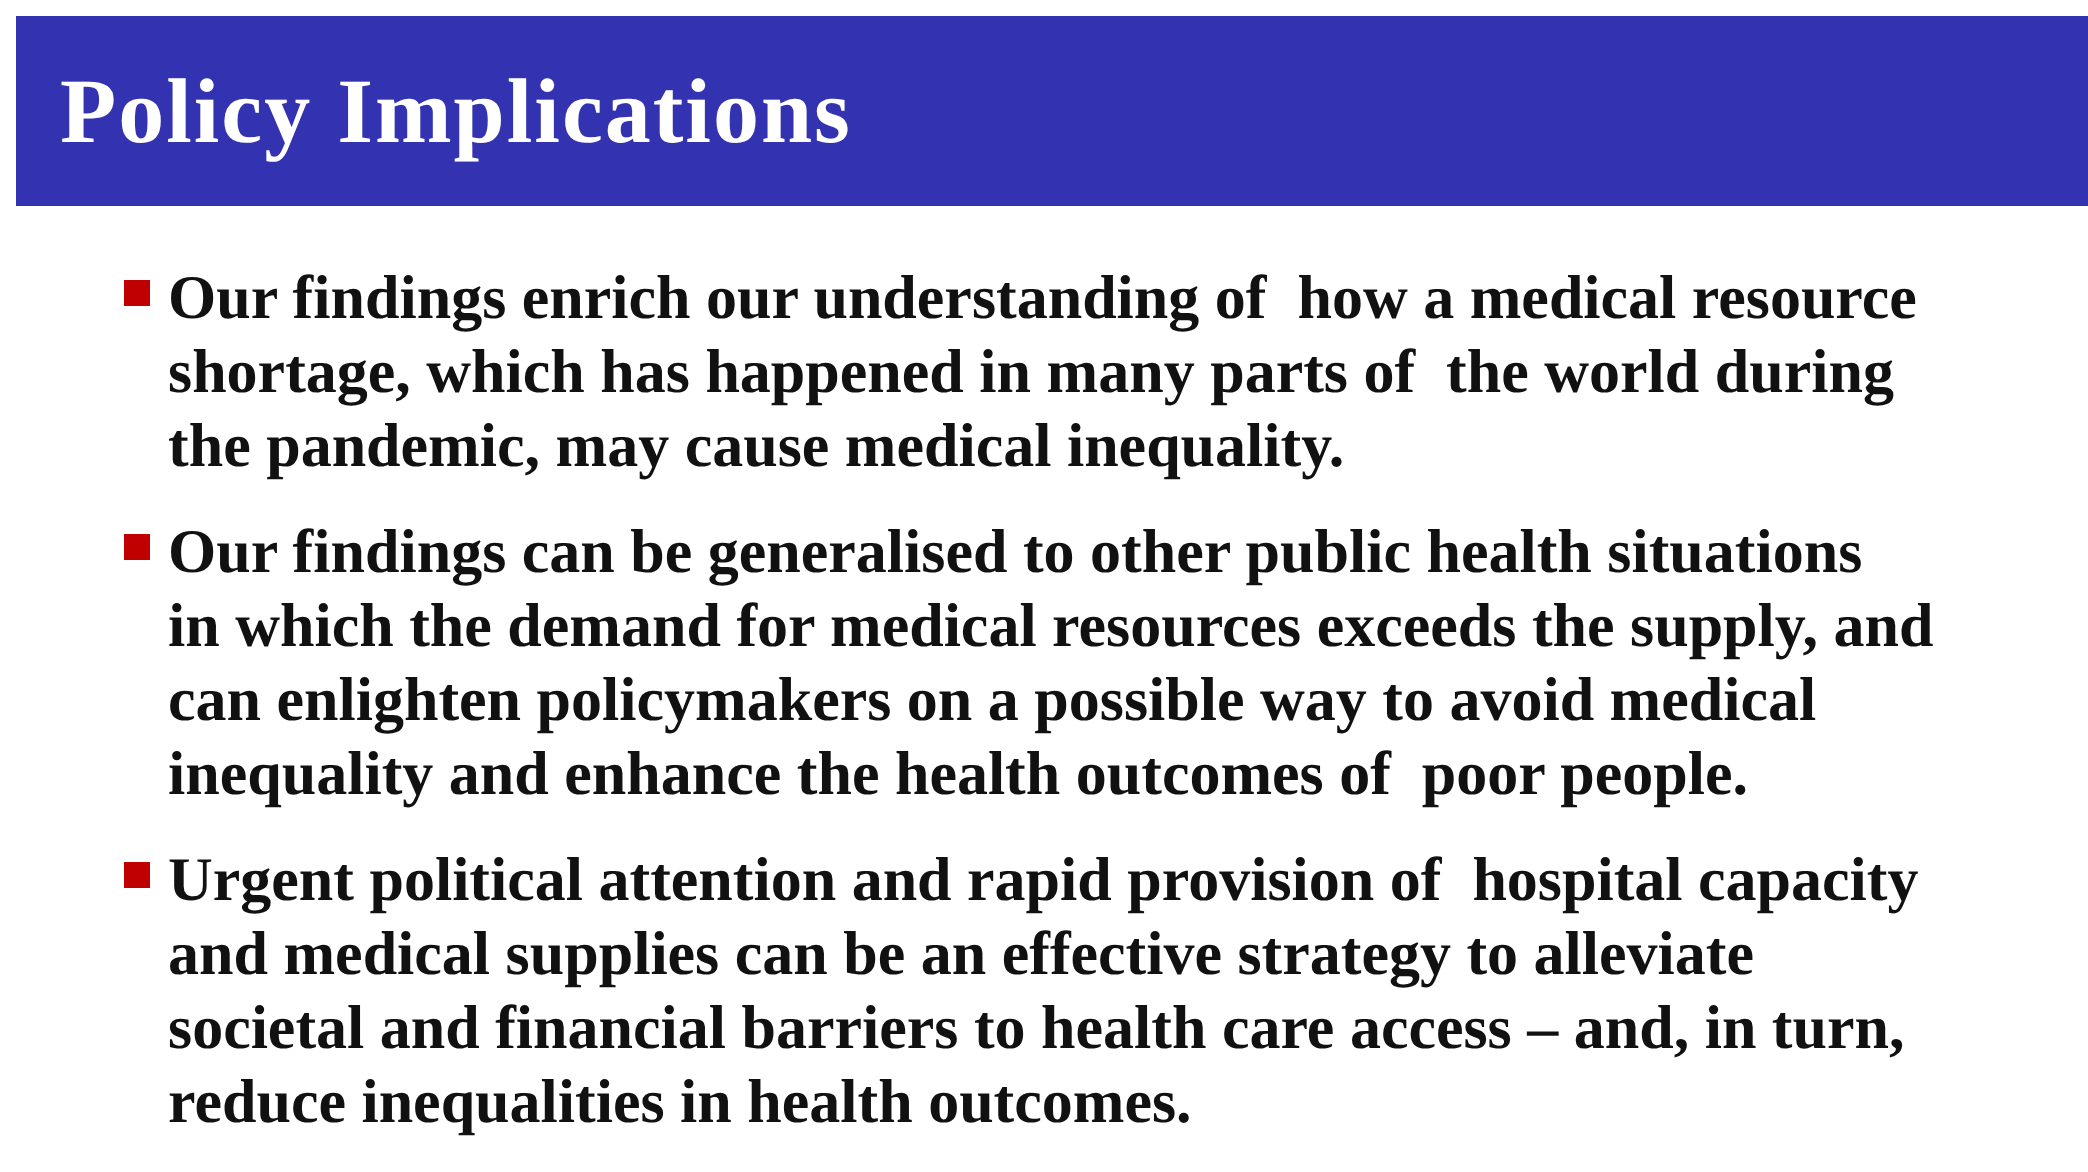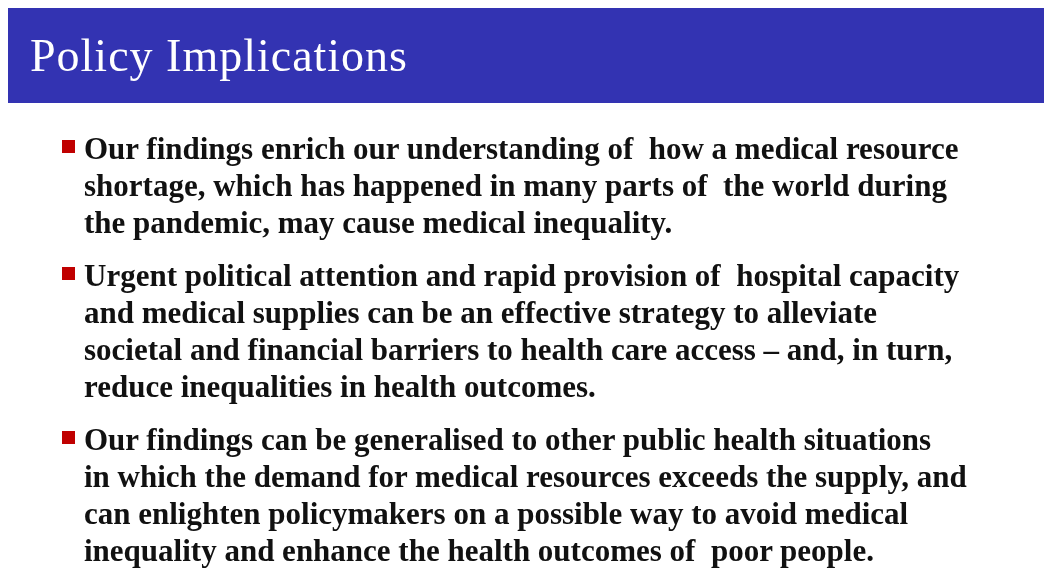--- a/index.html
+++ b/index.html
@@ -18,21 +18,21 @@
     background: var(--banner-bg, #3333B2);
     display: flex;
     align-items: center;
     box-sizing: border-box;
   }
   .title {
     margin: 0;
     padding-left: 22px;
     color: var(--title-text, #ffffff);
     font-size: 46px;
-    font-weight: normal;
+    font-weight: bold;
     letter-spacing: 1px;
   }
   .body {
     padding: 27px 14px 0 62px;
   }
   .bullet {
     position: relative;
     padding-left: 22px;
     margin: 0 0 16px 0;
   }
@@ -62,26 +62,26 @@
   </header>
   <main class="body">
     <div class="bullet">
       <span class="marker"></span>
       <p class="bullet-text">Our findings enrich our understanding of  how a medical resource
 shortage, which has happened in many parts of  the world during
 the pandemic, may cause medical inequality.</p>
     </div>
     <div class="bullet">
       <span class="marker"></span>
+      <p class="bullet-text">Our findings can be generalised to other public health situations
+in which the demand for medical resources exceeds the supply, and
+can enlighten policymakers on a possible way to avoid medical
+inequality and enhance the health outcomes of  poor people.</p>
+    </div>
+    <div class="bullet">
+      <span class="marker"></span>
       <p class="bullet-text">Urgent political attention and rapid provision of  hospital capacity
 and medical supplies can be an effective strategy to alleviate
 societal and financial barriers to health care access – and, in turn,
 reduce inequalities in health outcomes.</p>
     </div>
-    <div class="bullet">
-      <span class="marker"></span>
-      <p class="bullet-text">Our findings can be generalised to other public health situations
-in which the demand for medical resources exceeds the supply, and
-can enlighten policymakers on a possible way to avoid medical
-inequality and enhance the health outcomes of  poor people.</p>
-    </div>
   </main>
 </div>
 
 </body></html>

